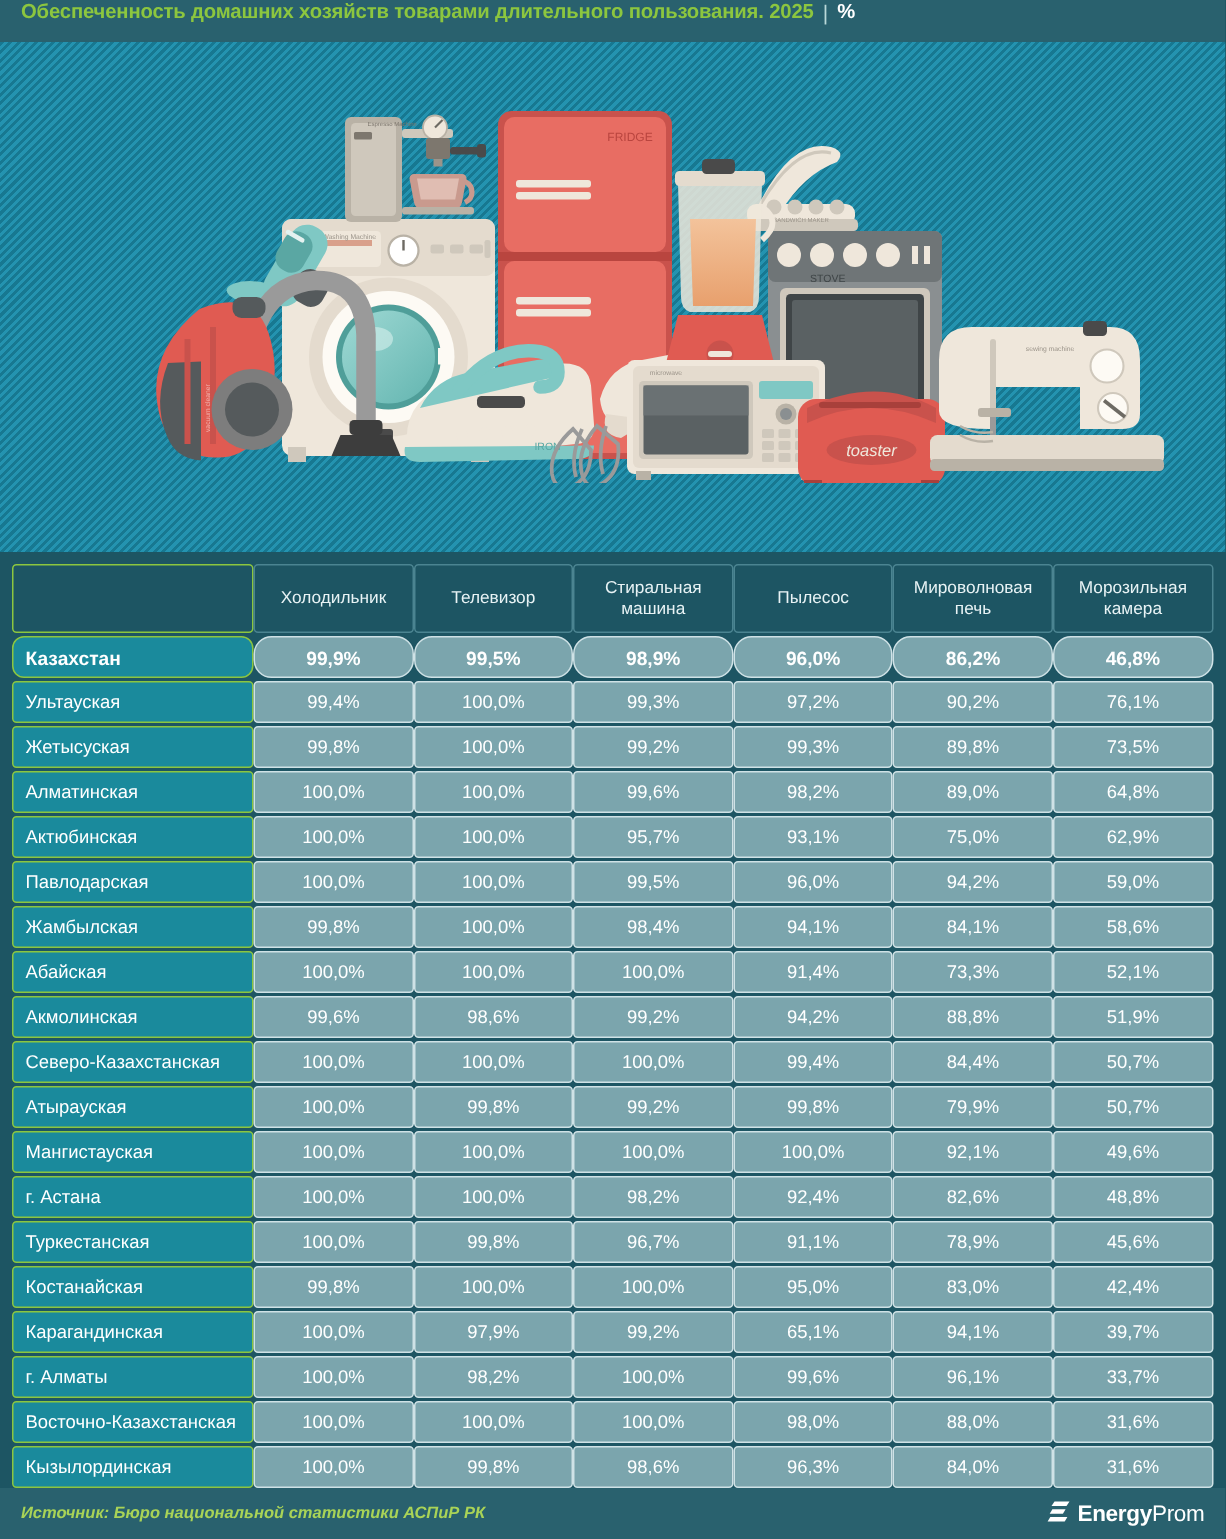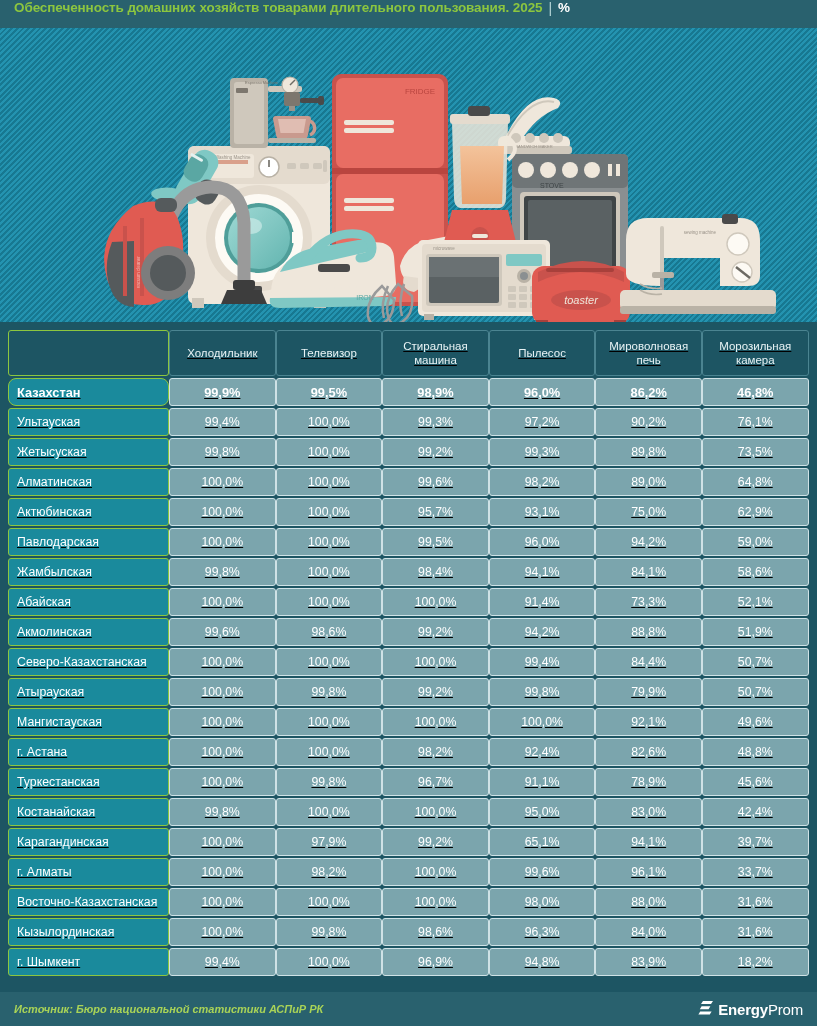--- a/index.html
+++ b/index.html
@@ -41,21 +41,21 @@
   }
   .title-unit {
     font-size: 13.5px;
     font-weight: bold;
     color: #ffffff;
   }
 
   
   .hero {
     position: relative;
-    height: 294px;
+    height: 340px;
     background-color: #1b8fad;
     background-image:
       repeating-linear-gradient(
         -45deg,
         rgba(0,0,0,0.16) 0px,
         rgba(0,0,0,0.16) 2px,
         rgba(255,255,255,0.04) 2px,
         rgba(255,255,255,0.04) 4px
       );
     overflow: hidden;
@@ -68,21 +68,20 @@
 
   
   .table-wrap {
     padding: 6px 8px 0 8px;
   }
   table.data {
     width: 654px;
     border-collapse: separate;
     border-spacing: 0 2px;
     table-layout: fixed;
-    text-decoration: underline;
   }
   table.data col.c-region { width: 161px; }
   table.data col.c-val { width: 106.6px; }
 
   thead th.region-head {
     height: 46px;
     background: #1d5563;
     border: 1.4px solid #8cc63f;
     border-radius: 3px;
   }
@@ -119,21 +118,21 @@
     border-radius: 3px;
     color: #ffffff;
     font-size: 12.3px;
     text-align: center;
   }
   tbody tr.total td.region,
   tbody tr.total td.val {
     font-weight: bold;
   }
   tbody tr.total td.region { font-size: 12.8px; border-radius: 8px; }
-  tbody tr.total td.val { font-size: 12.8px; }
+  tbody tr.total td.val { font-size: 12.8px; border-radius: 12px; }
 
   
   .footer {
     position: absolute;
     left: 0;
     bottom: 0;
     width: 817px;
     height: 34px;
     background: #29616e;
     display: flex;

